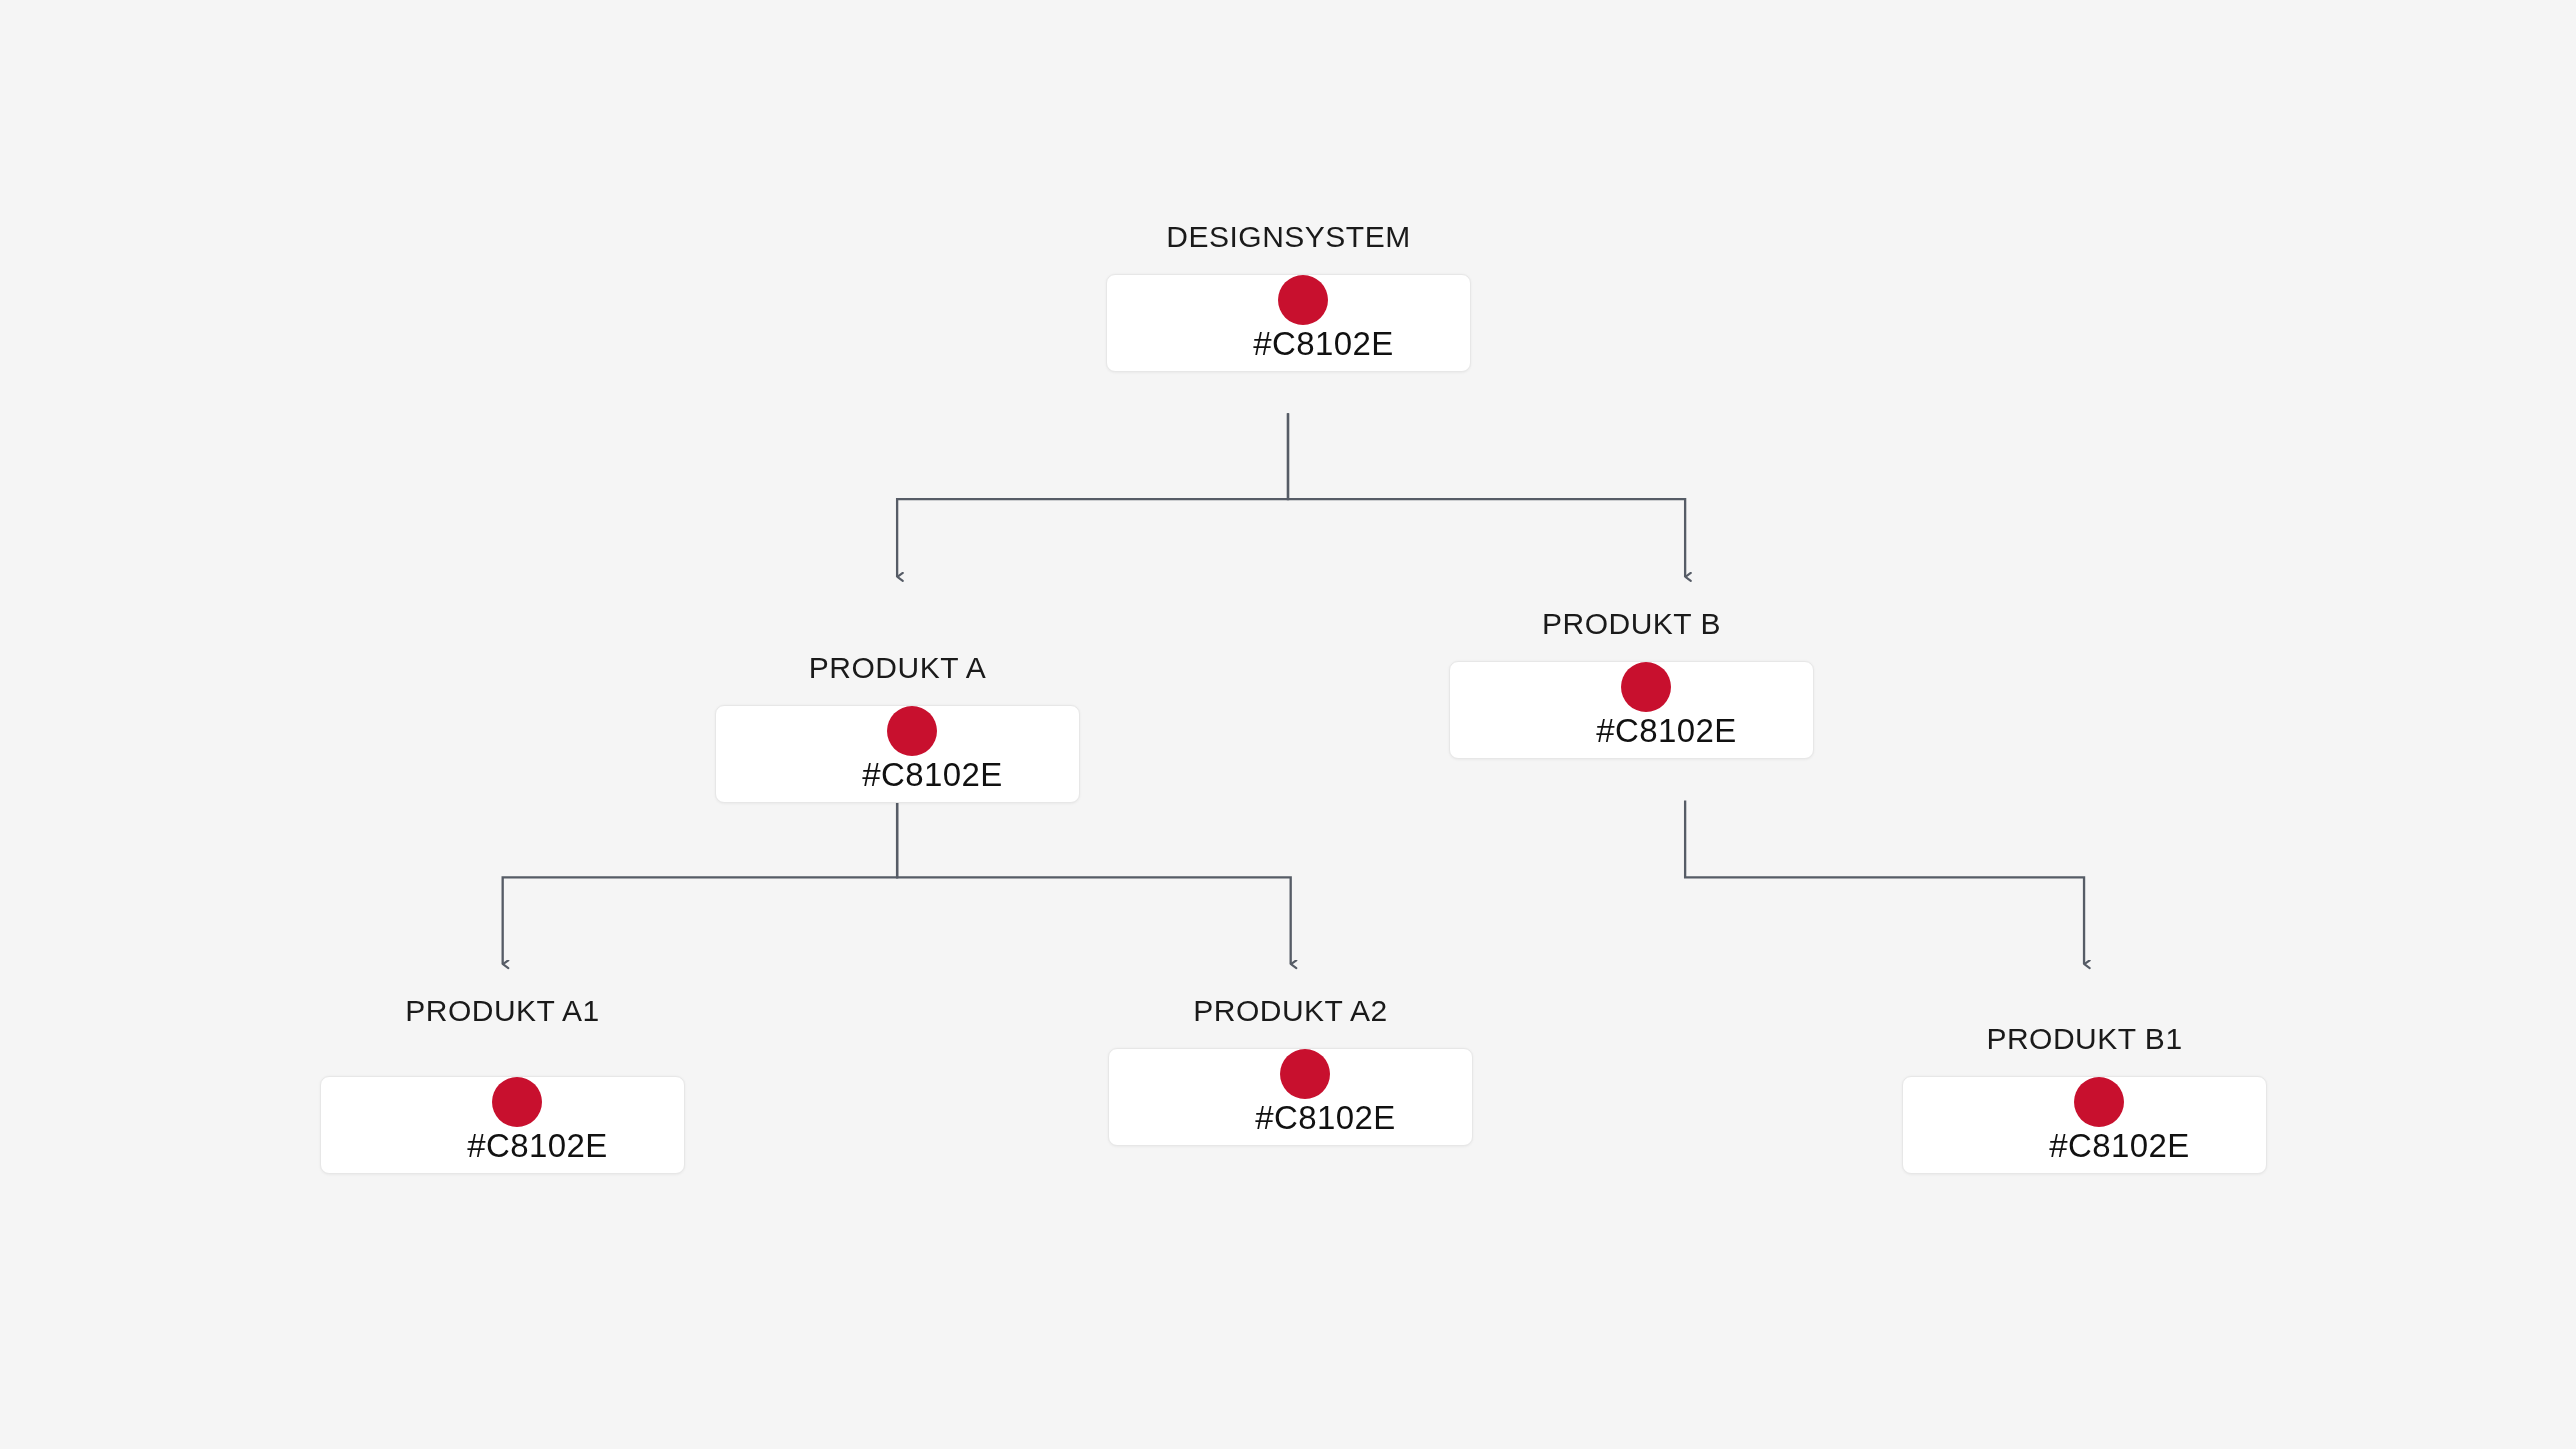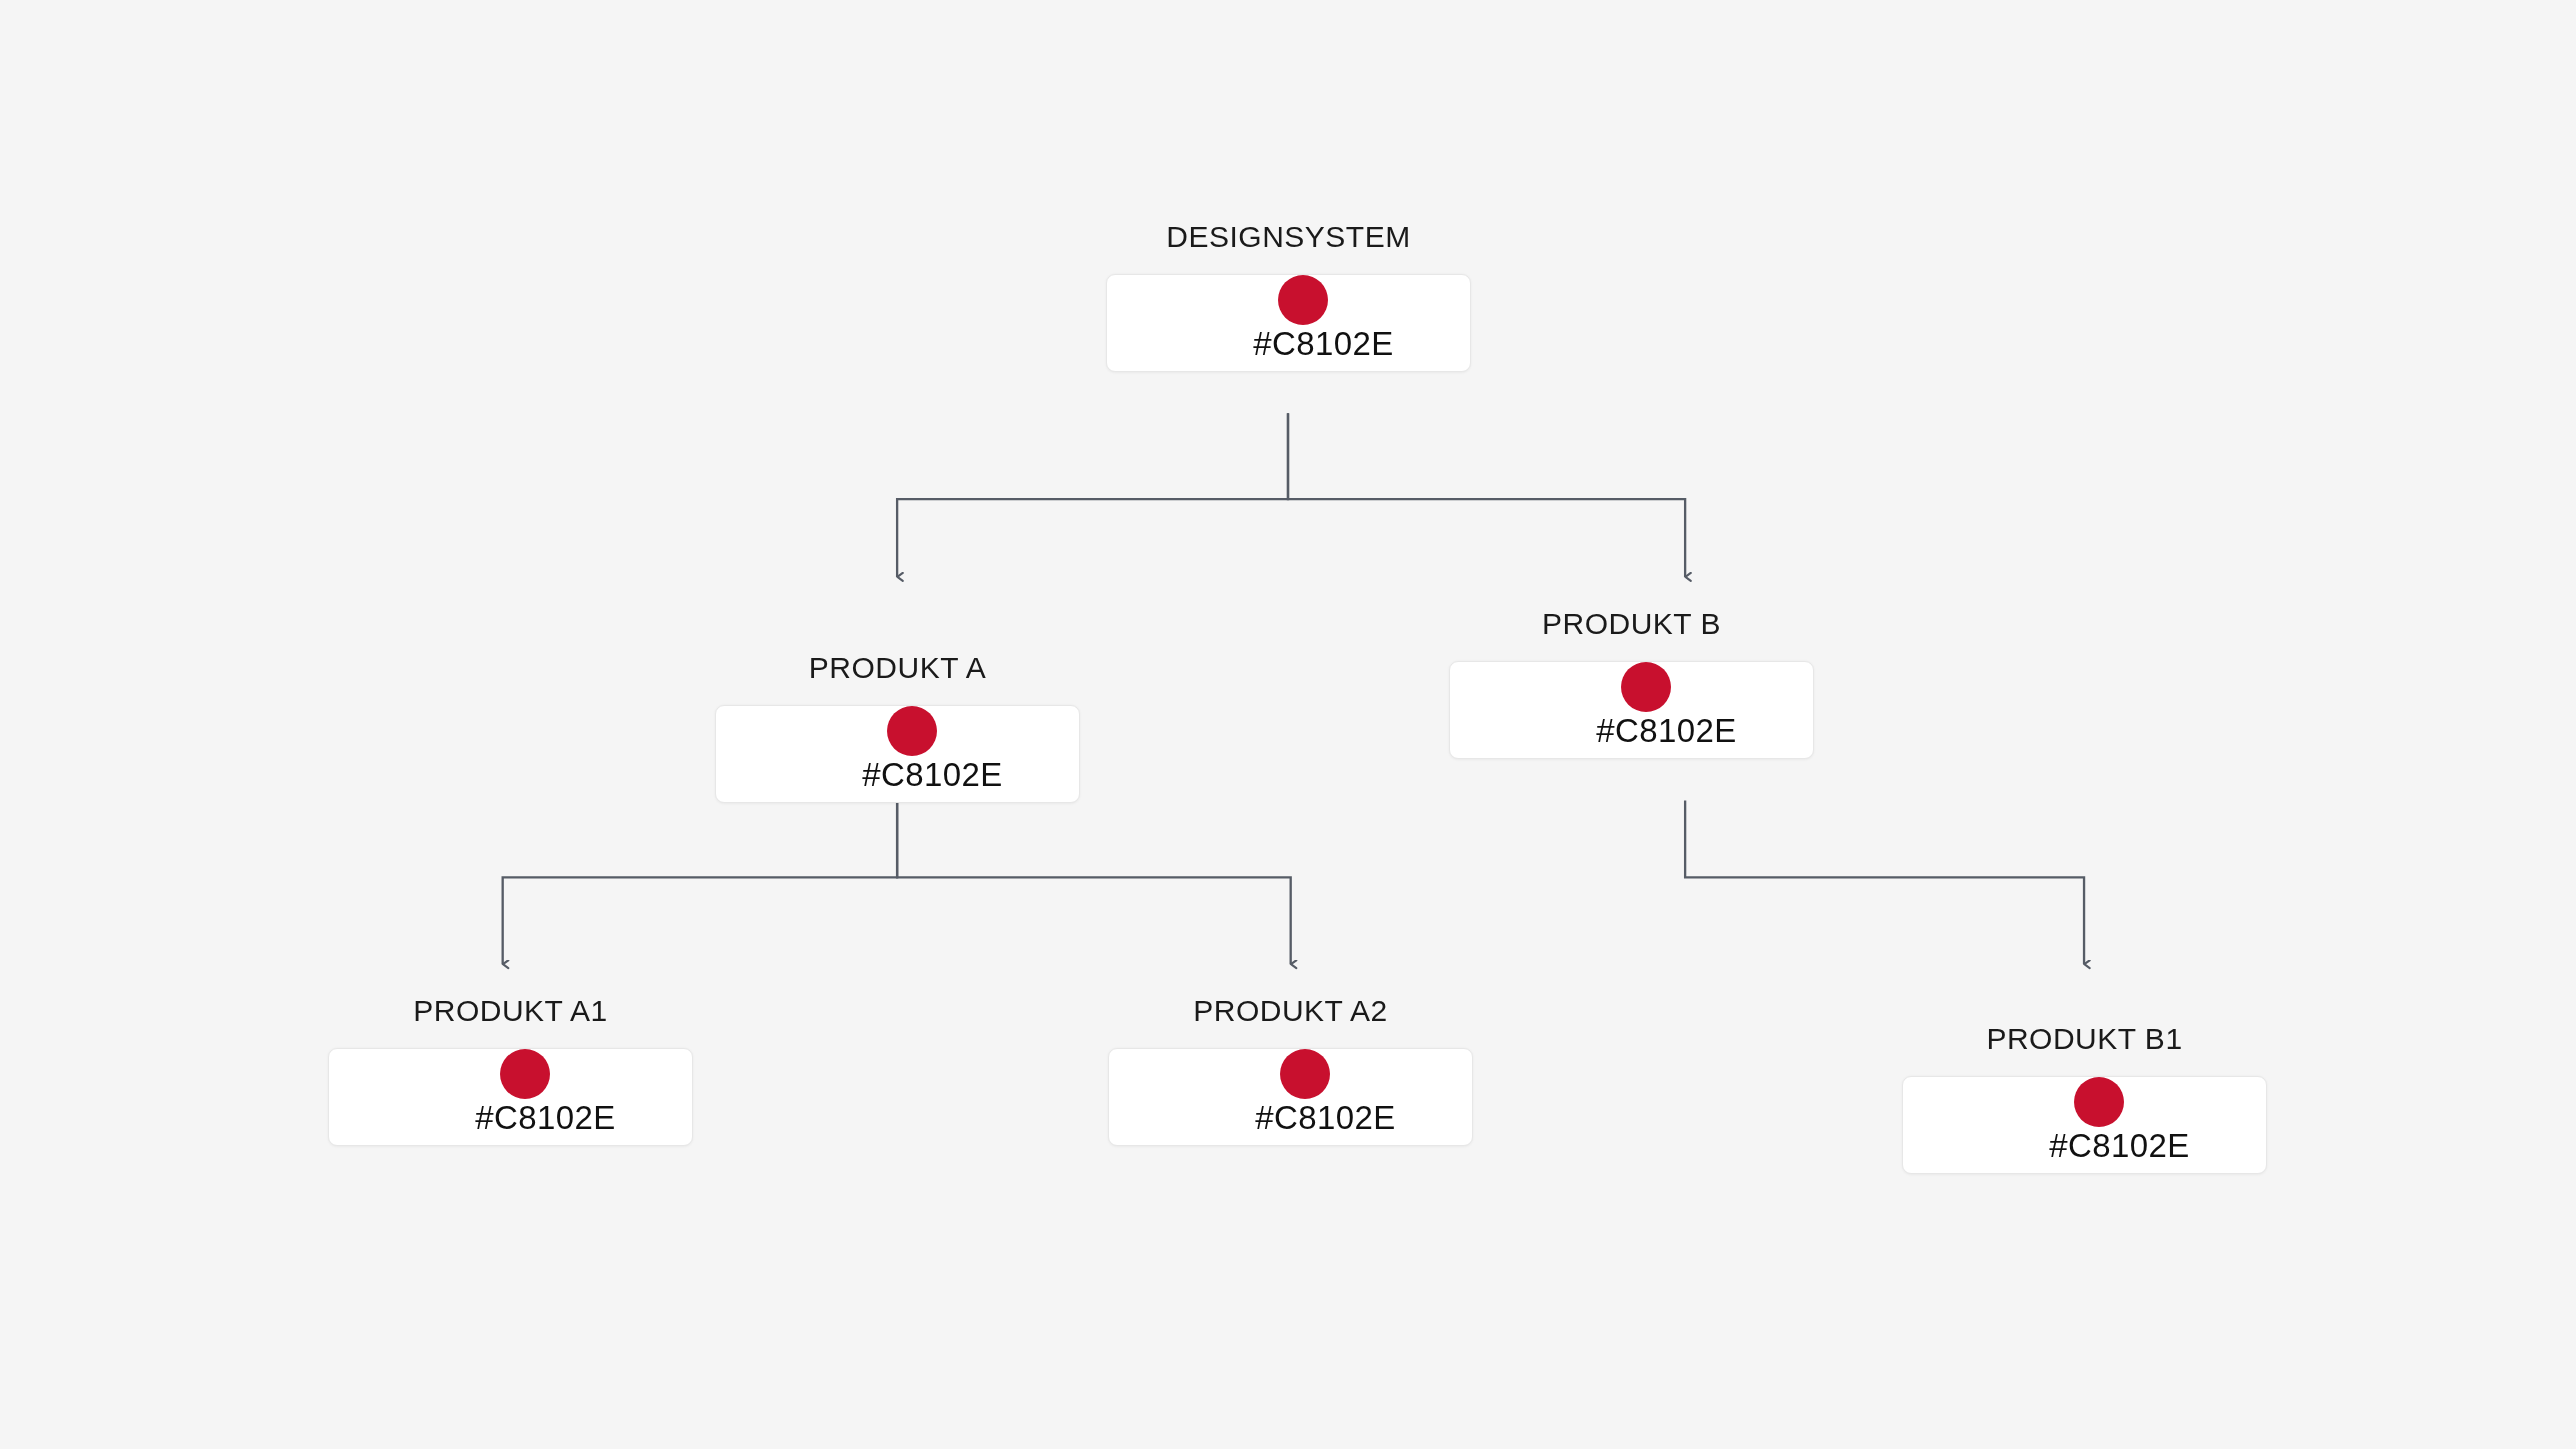--- a/index.html
+++ b/index.html
@@ -109,21 +109,21 @@
   </div>
 
   <div class="node" style="left:1449px; top:609px;">
     <div class="node-label">PRODUKT B</div>
     <div class="node-card">
       <div class="swatch" style="background-color: rgb(200, 16, 46);"></div>
       <div class="hex-text">#C8102E</div>
     </div>
   </div>
 
-  <div class="node" style="left:328px; top:996px;">
+  <div class="node" style="left:320px; top:996px;gap:28px;">
     <div class="node-label">PRODUKT A1</div>
     <div class="node-card">
       <div class="swatch" style="background-color: rgb(200, 16, 46);"></div>
       <div class="hex-text">#C8102E</div>
     </div>
   </div>
 
   <div class="node" style="left:1108px; top:996px;">
     <div class="node-label">PRODUKT A2</div>
     <div class="node-card">

